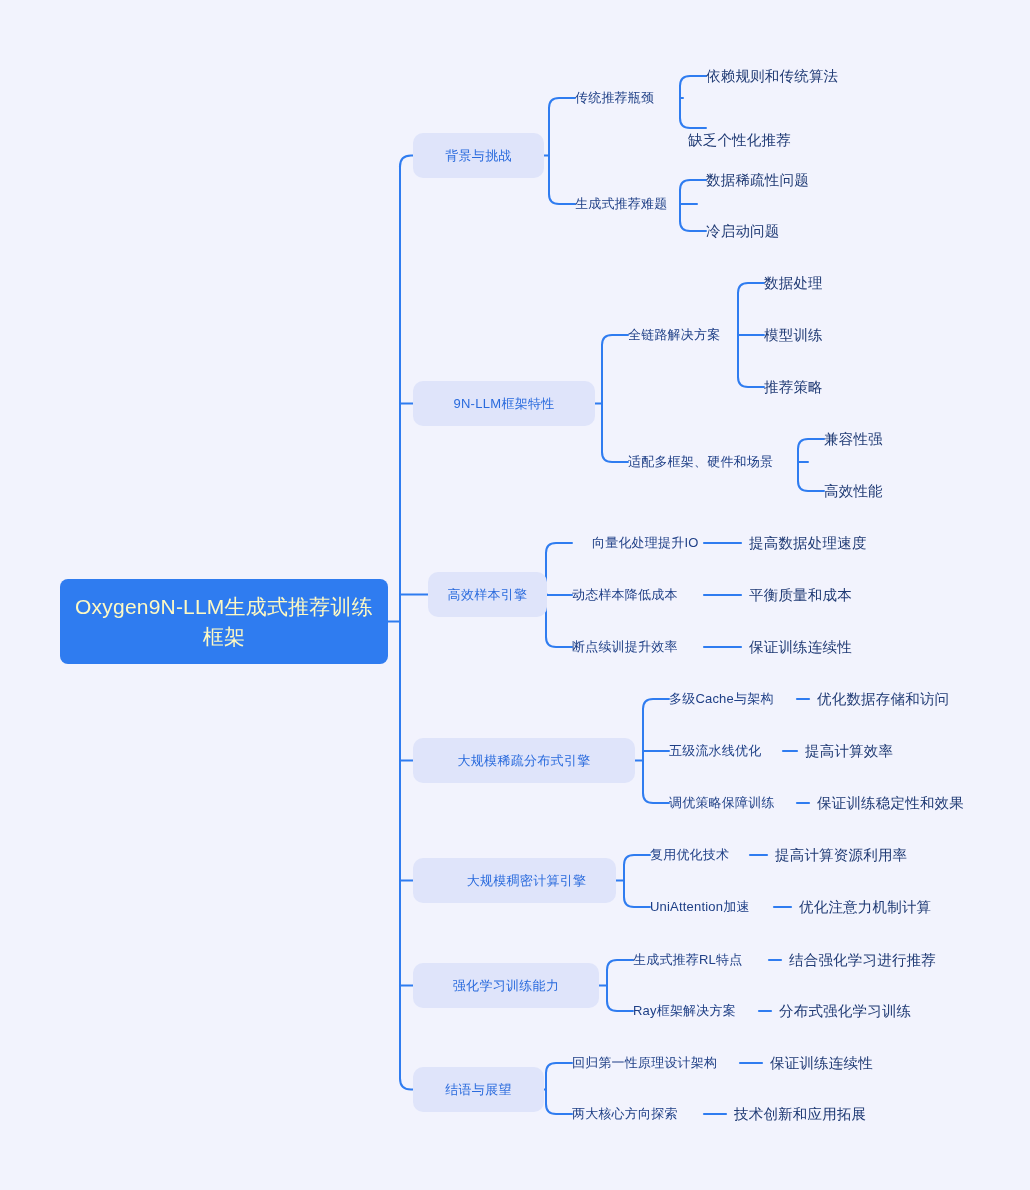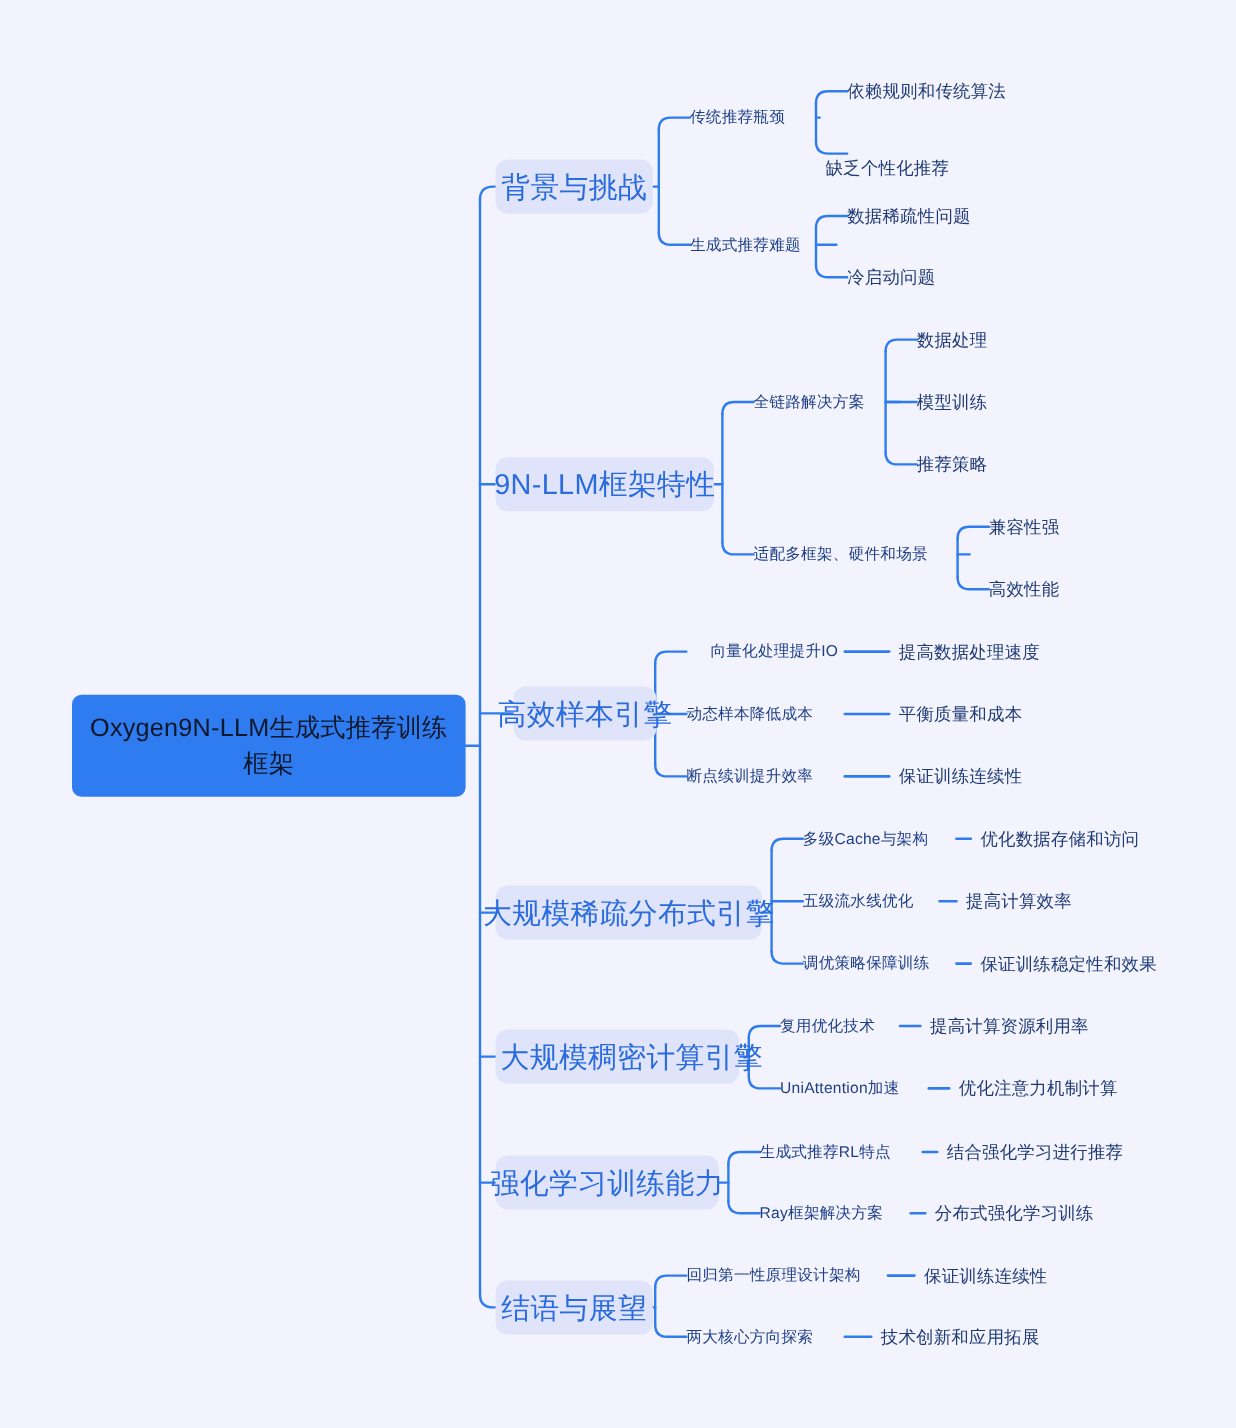--- a/index.html
+++ b/index.html
@@ -29,35 +29,35 @@
     position: absolute;
     box-sizing: border-box;
     white-space: nowrap;
     display: flex;
     align-items: center;
     justify-content: center;
   }
   
   .n-root {
     background: #2f7cf0;
-    color: #0f172a;
+    color: #fef9c3;
     border-radius: 8px;
     font-size: 21px;
     line-height: 30px;
     text-align: center;
     white-space: normal;
     padding: 10px 14px;
     letter-spacing: .2px;
   }
   
   .n-l1 {
     background: #dfe4fa;
     color: #2a6bdd;
     border-radius: 10px;
-    font-size: 24px;
+    font-size: 13px;
     padding: 10px 16px;
     letter-spacing: .3px;
   }
   
   .n-l2 {
     color: #1e3f86;
     font-size: 13px;
     letter-spacing: .2px;
     background: transparent;
   }

